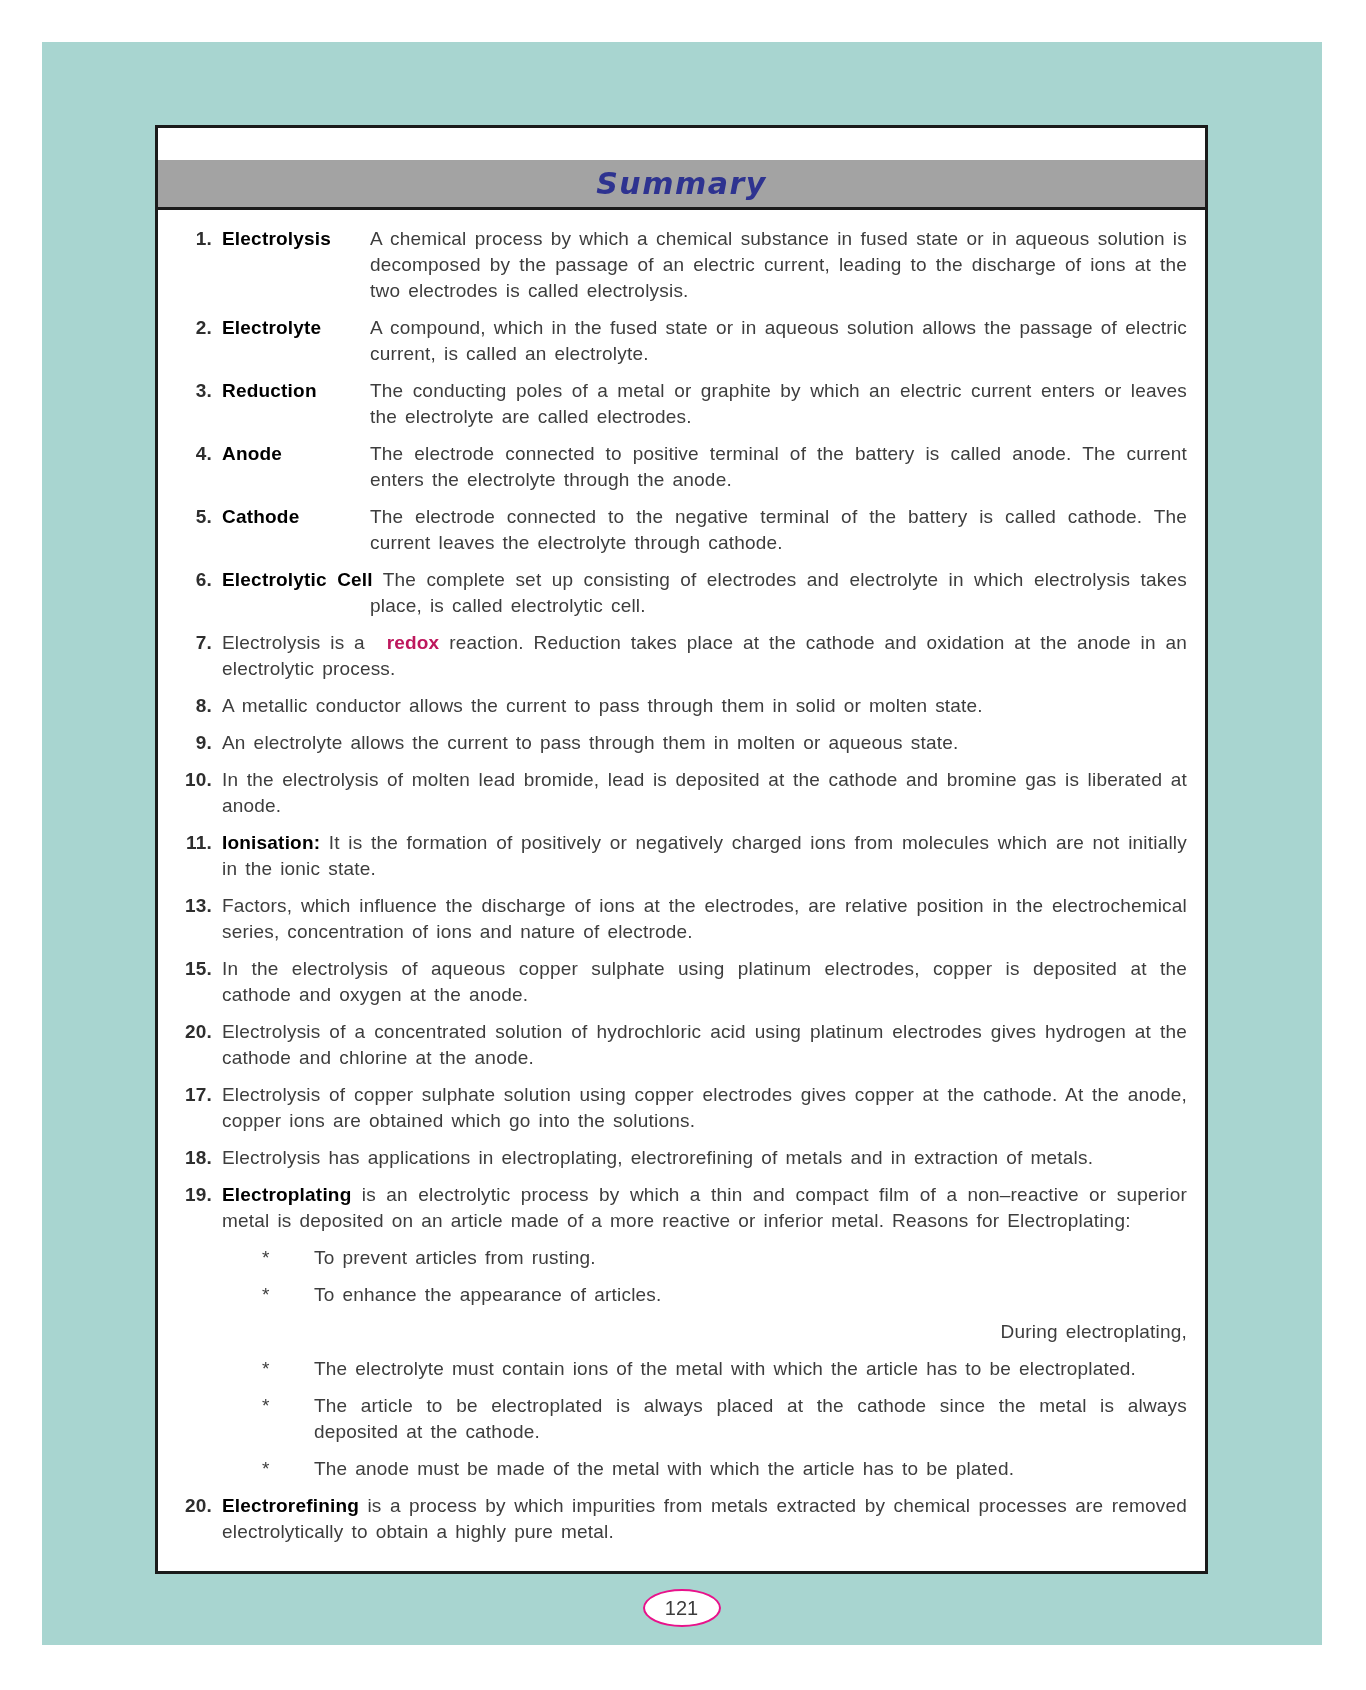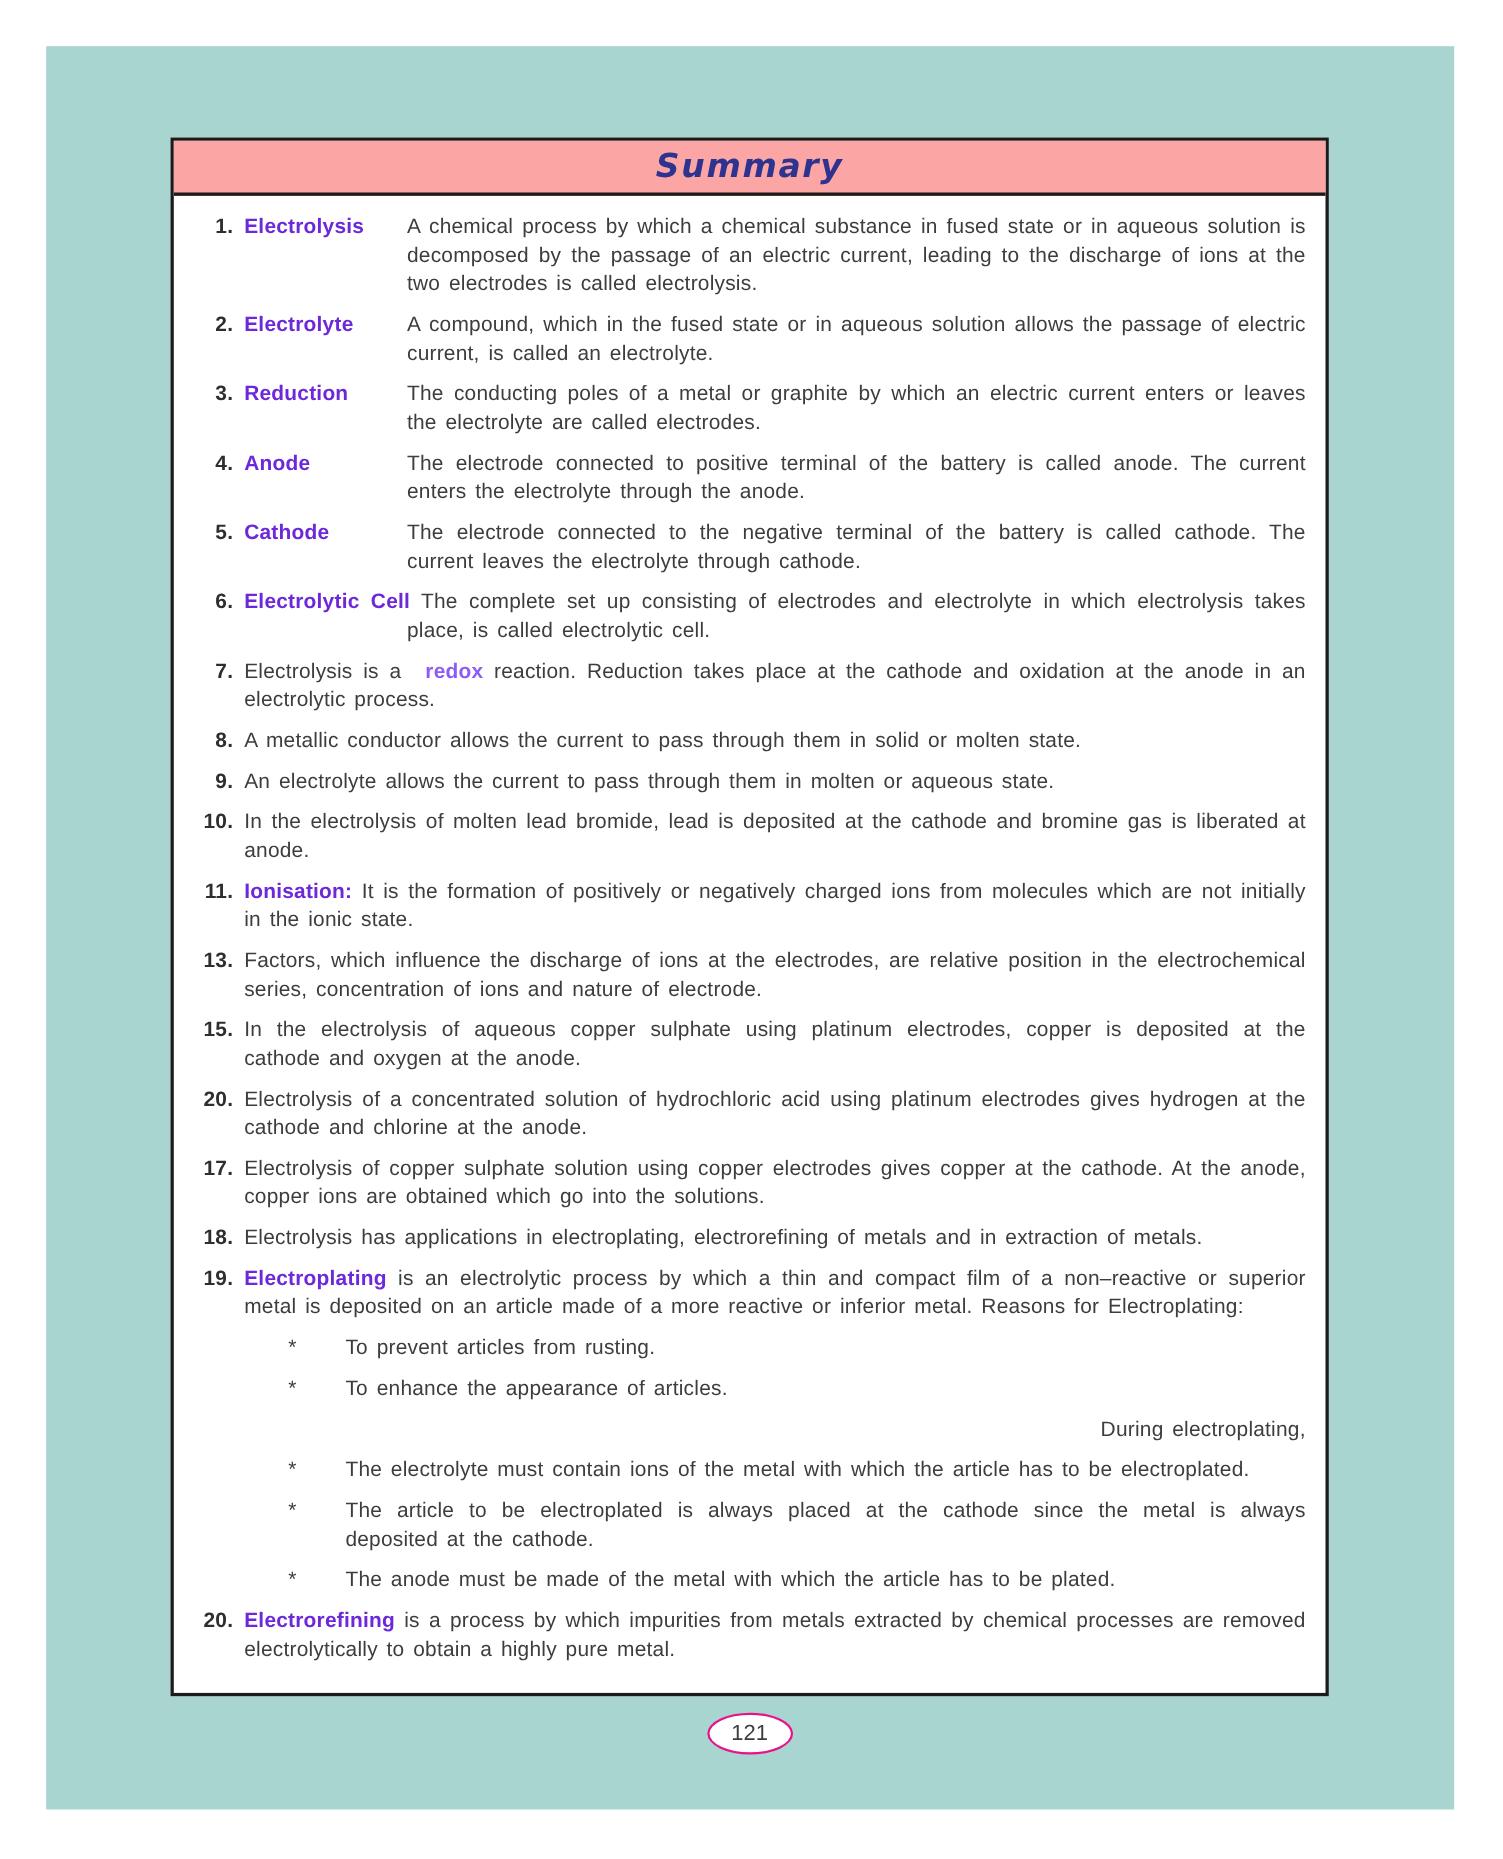--- a/index.html
+++ b/index.html
@@ -10,43 +10,43 @@
   .teal-bg{
     position:absolute;left:42px;top:42px;width:1280px;height:1603px;
     background:#a8d5d0;
   }
   .page-wrap{position:absolute;left:155px;top:125px;width:1053px;}
   .summary-box{
     box-sizing:border-box;width:1053px;background:#ffffff;
     border:3px solid #1b1b1b;
   }
   .summary-header{
-    background:#fca5a5;border-bottom:3px solid #1b1b1b;height:47px;
-    display:flex;align-items:center;justify-content:center;
+    background:#a3a3a3;border-bottom:3px solid #1b1b1b;height:47px;
+    display:flex;align-items:center;justify-content:center;margin-top:32px;
   }
   .summary-title{
     font-family:"DejaVu Sans", sans-serif;
     font-size:30px;font-weight:bold;font-style:italic;
     color:#2e3390;letter-spacing:1.5px;
   }
   .box-body{
     padding:16px 18px 26px 6px;
     font-size:19px;line-height:26px;color:#3d3d3d;
     letter-spacing:0.2px;word-spacing:2.5px;
   }
   .item{display:flex;margin-top:11px;}
   .item:first-child{margin-top:0;}
   .num{flex:0 0 48px;text-align:right;font-weight:700;color:#2e2e2e;}
   .content{flex:1;margin-left:10px;text-align:justify;}
   .content.term-col{display:flex;text-align:left;}
-  .term{color:#6d28d9;font-weight:700;}
+  .term{color:#000000;font-weight:700;}
   .term-col .term{flex:0 0 148px;}
   .term-col .def{flex:1;text-align:justify;}
   .content.term-inline{padding-left:148px;text-indent:-148px;}
-  .hl{color:#8b5cf6;font-weight:700;margin-left:12px;}
+  .hl{color:#be185d;font-weight:700;margin-left:12px;}
   .sub{margin-top:11px;}
   .sub.bullet{display:flex;text-align:justify;}
   .star{flex:0 0 92px;box-sizing:border-box;padding-left:40px;text-align:left;}
   .btxt{flex:1;text-align:justify;}
   .sub.note{text-align:right;}
   .page-num-row{text-align:center;margin-top:15px;}
   .page-oval{
     display:inline-block;box-sizing:border-box;width:78px;height:38px;
     border:2px solid #e8128b;border-radius:50%;background:#ffffff;
     line-height:34px;text-align:center;font-size:20px;color:#3d3d3d;

